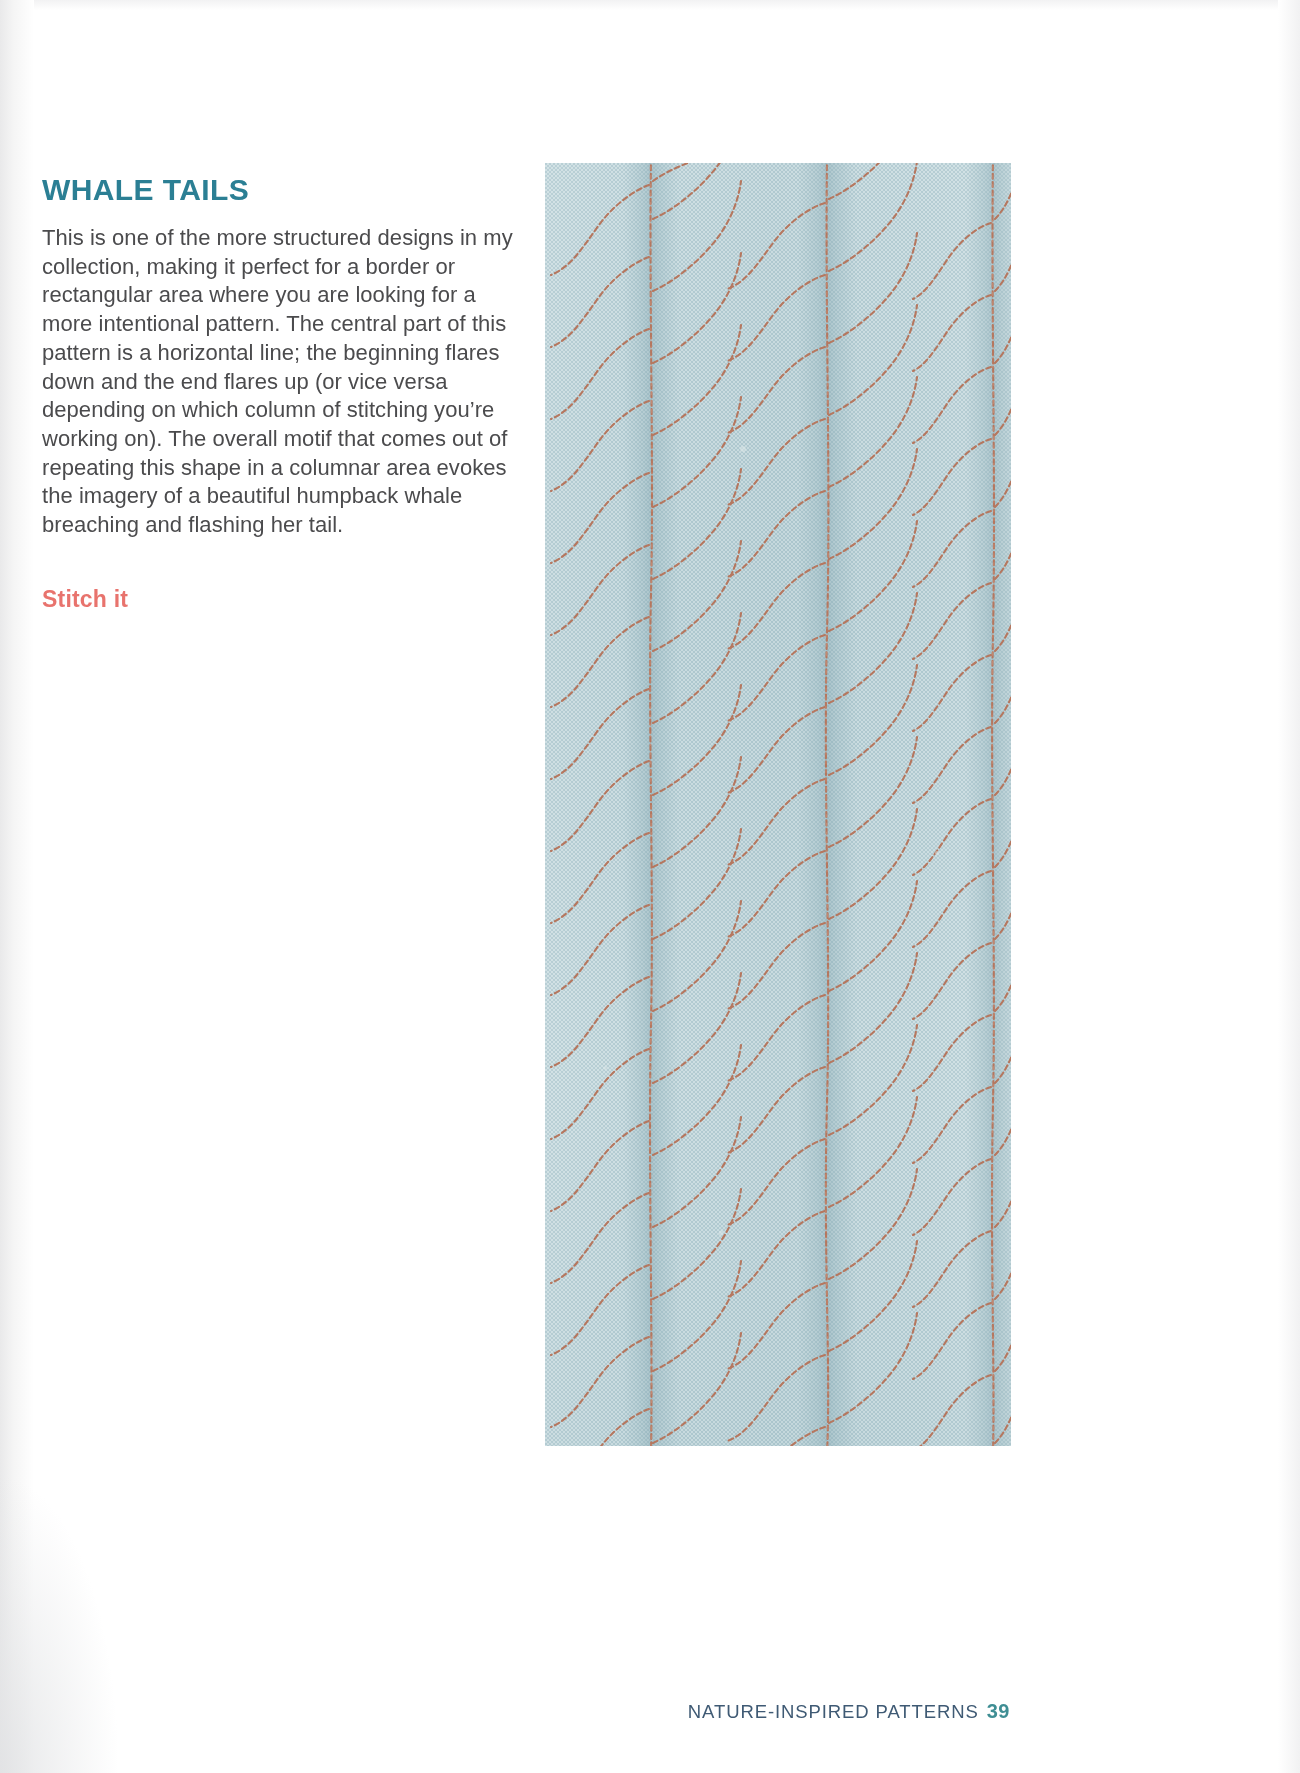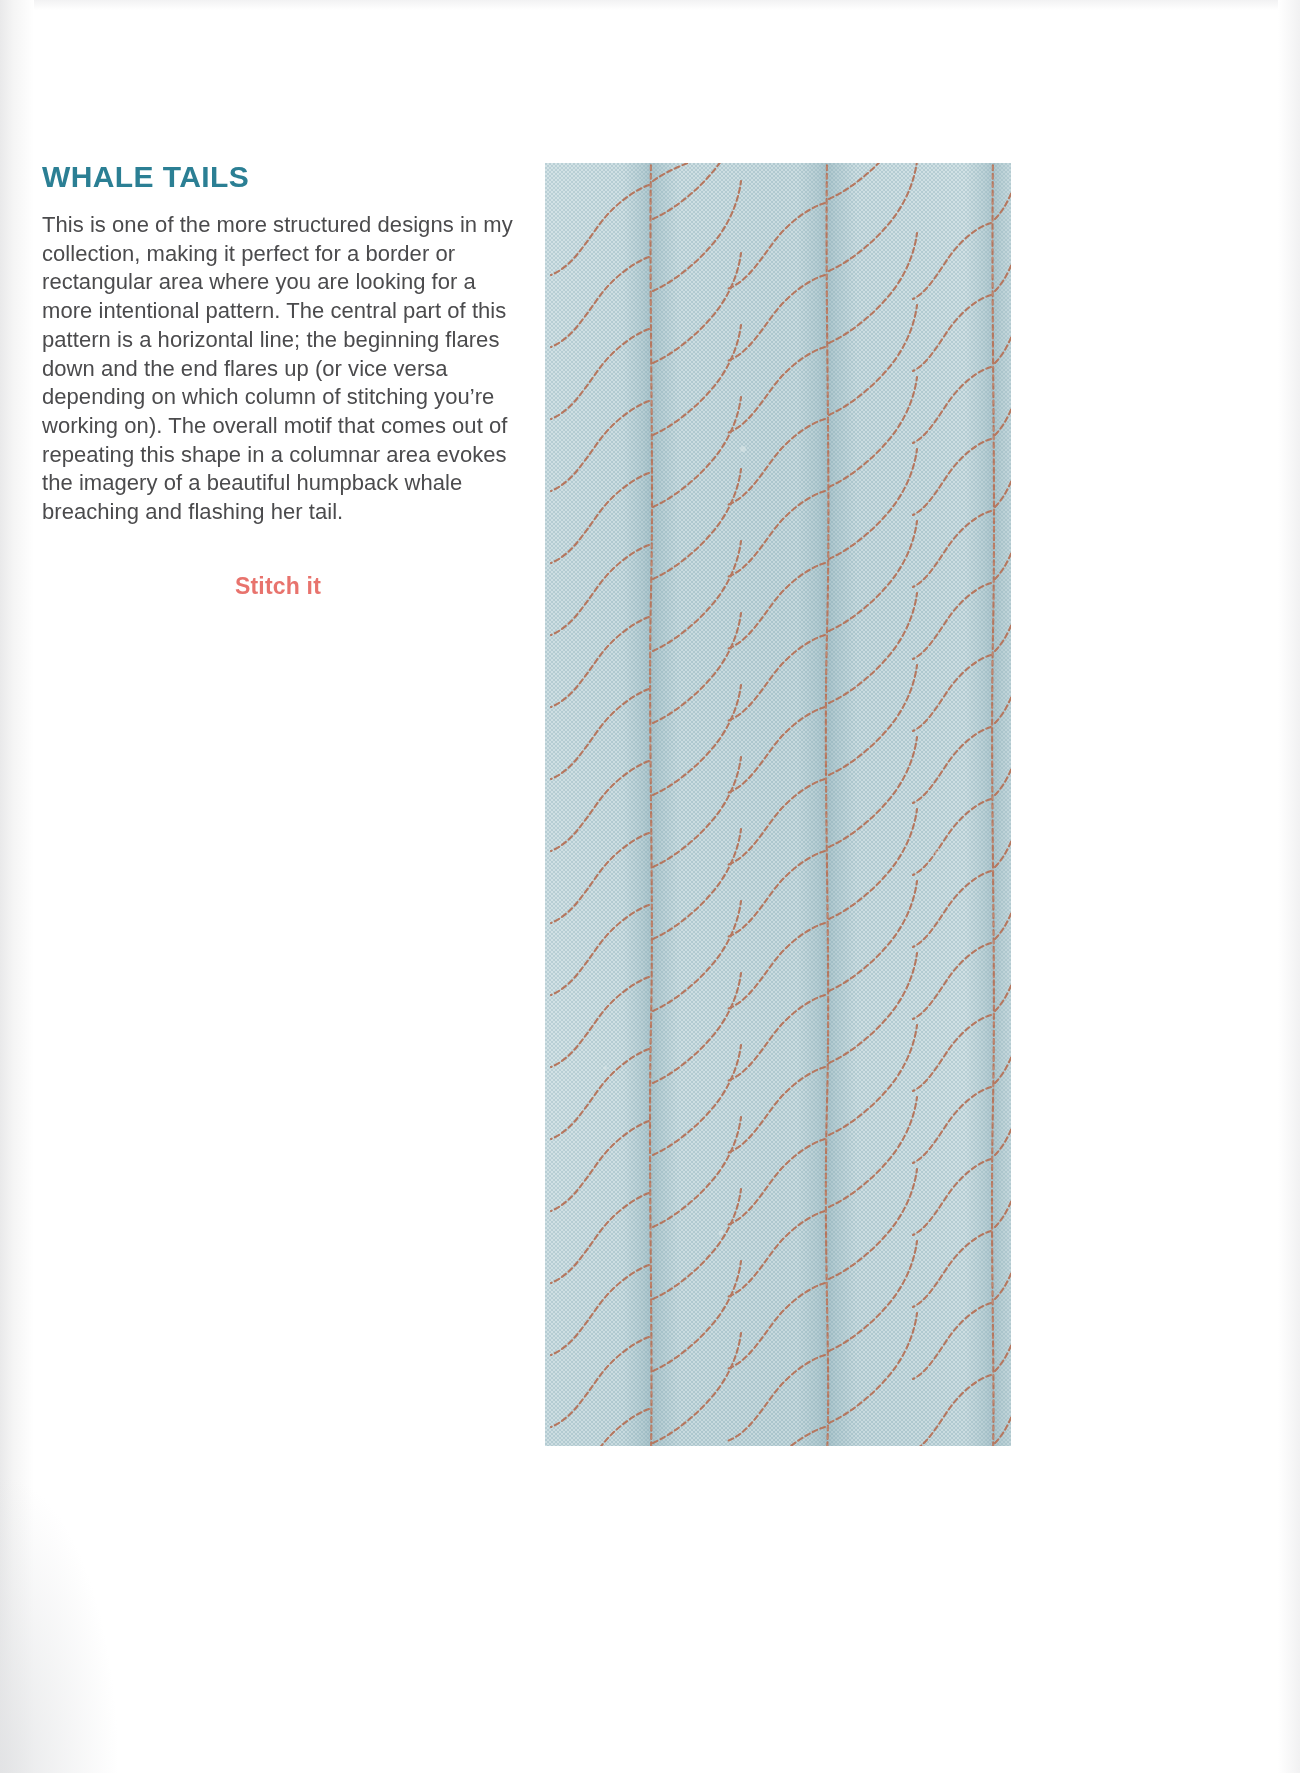--- a/index.html
+++ b/index.html
@@ -55,21 +55,21 @@
     left: 42px;
     top: 160px;
     width: 472px;
   }
 
   .heading {
     color: #2b7f94;
     font-size: 30px;
     font-weight: bold;
     letter-spacing: 0.4px;
-    margin: 0 0 18px 0;
+    margin: 13px 0 18px 0;
     line-height: 1.1;
   }
 
   .body-par {
     color: #4b4b4d;
     font-size: 22px;
     line-height: 28.7px;
     margin: 0;
     text-align: left;
     letter-spacing: 0.05px;
@@ -77,21 +77,20 @@
   .body-par.indented {
     text-indent: 22px;
   }
 
   .subheading {
     color: #e8736d;
     font-size: 23px;
     font-weight: bold;
     margin: 46px 0 0 0;
     letter-spacing: 0.2px;
-    text-align: center;
   }
 
   
   .photo {
     position: absolute;
     left: 545px;
     top: 163px;
     width: 466px;
     height: 1283px;
     overflow: hidden;
@@ -329,14 +328,17 @@
 
       <g fill="#dfe9ea" opacity="0.5">
         <circle cx="198" cy="286" r="3"></circle>
         <circle cx="176" cy="1070" r="2.4"></circle>
         <circle cx="392" cy="690" r="2"></circle>
         <circle cx="60" cy="905" r="1.8"></circle>
       </g>
     </svg>
   </div>
 
+  <div class="footer">
+    <span class="footer-title">NATURE-INSPIRED PATTERNS</span><span class="footer-page">39</span>
+  </div>
 
 </div>
 
 </body></html>

